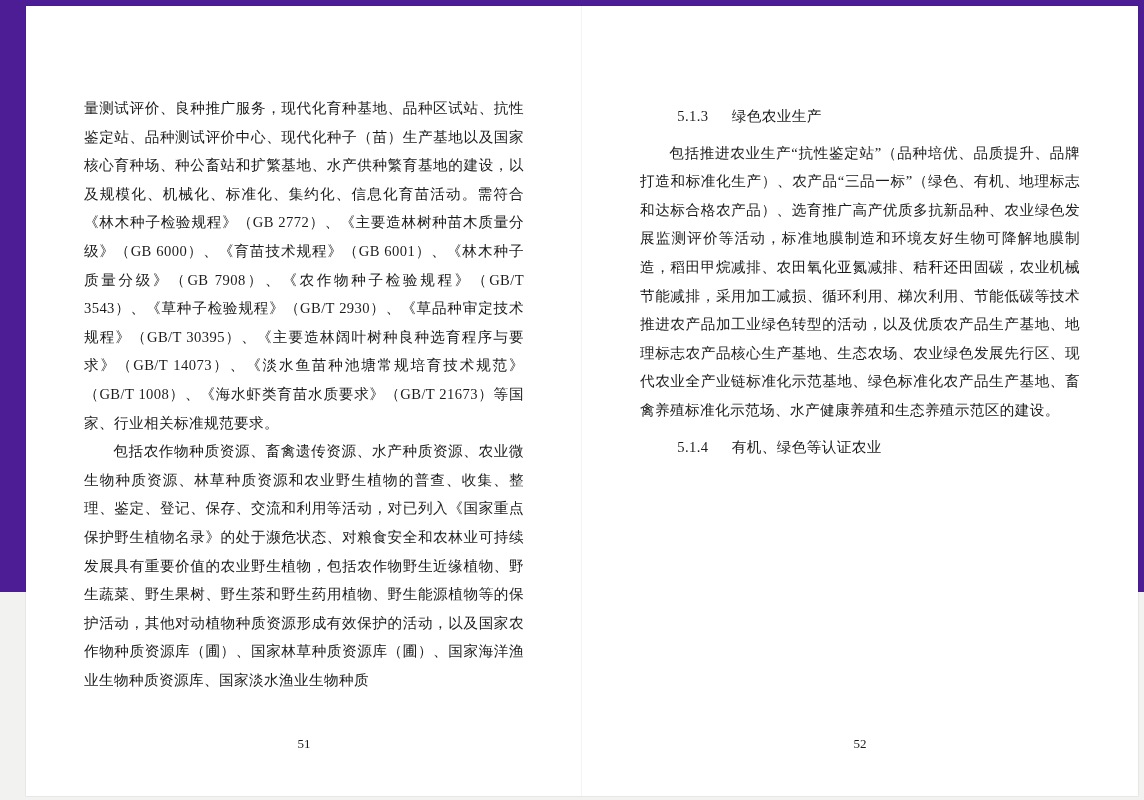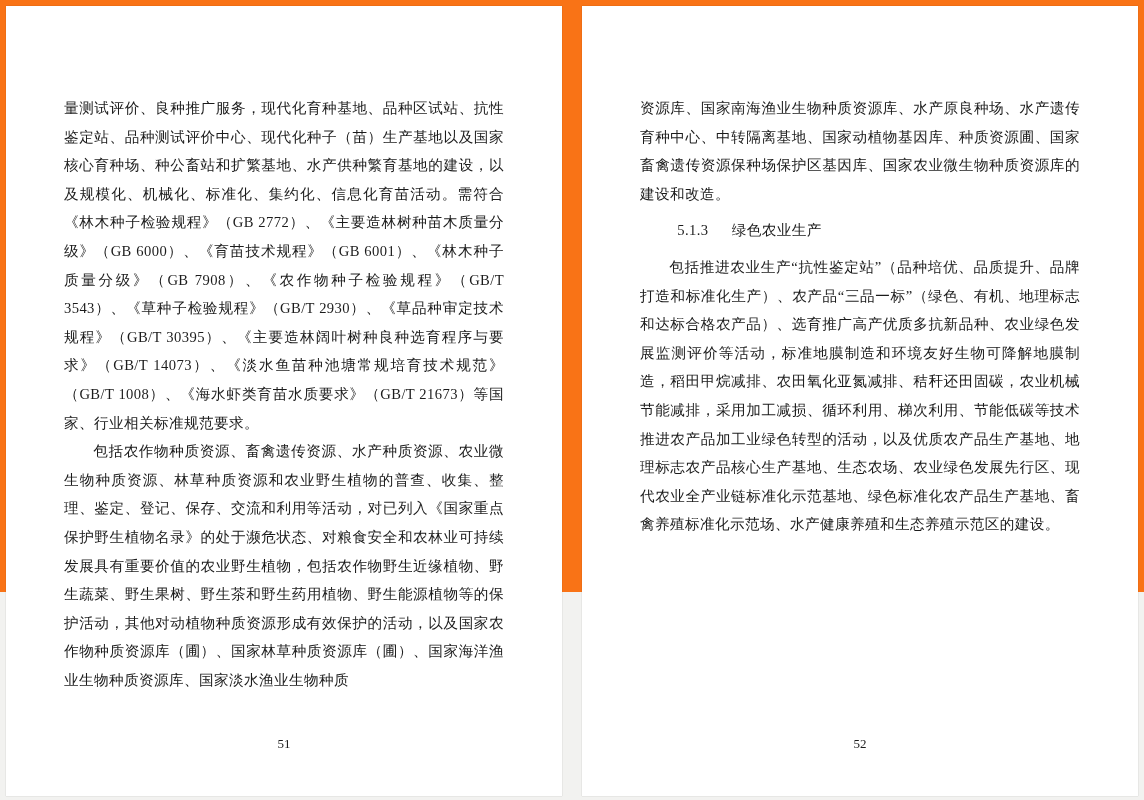--- a/index.html
+++ b/index.html
@@ -8,24 +8,24 @@
     background: #f2f2f0;
     width: 1144px;
     height: 800px;
     overflow: hidden;
     font-family: "Liberation Serif", "DejaVu Serif", serif;
   }
   .spread {
     width: 1144px;
     height: 592px;
     display: flex;
-    justify-content: space-between;
+    justify-content: flex-end;
     box-sizing: border-box;
     padding: 6px 6px 0 6px;
-    background: #f97316;
+    background: #4c1d95;
   }
   .page {
     width: 556px;
     height: 790px;
     background: #ffffff;
     box-sizing: border-box;
     padding: 88px 58px 0 58px;
     position: relative;
     box-shadow: 0 0 1px rgba(0,0,0,0.25);
   }
@@ -82,20 +82,20 @@
   <div class="page">
     <div class="page-inner">
       <p class="body noindent">量测试评价、良种推广服务，现代化育种基地、品种区试站、抗性鉴定站、品种测试评价中心、现代化种子（苗）生产基地以及国家核心育种场、种公畜站和扩繁基地、水产供种繁育基地的建设，以及规模化、机械化、标准化、集约化、信息化育苗活动。需符合《林木种子检验规程》（GB 2772）、《主要造林树种苗木质量分级》（GB 6000）、《育苗技术规程》（GB 6001）、《林木种子质量分级》（GB 7908）、《农作物种子检验规程》（GB/T 3543）、《草种子检验规程》（GB/T 2930）、《草品种审定技术规程》（GB/T 30395）、《主要造林阔叶树种良种选育程序与要求》（GB/T 14073）、《淡水鱼苗种池塘常规培育技术规范》（GB/T 1008）、《海水虾类育苗水质要求》（GB/T 21673）等国家、行业相关标准规范要求。</p>
       <p class="body">包括农作物种质资源、畜禽遗传资源、水产种质资源、农业微生物种质资源、林草种质资源和农业野生植物的普查、收集、整理、鉴定、登记、保存、交流和利用等活动，对已列入《国家重点保护野生植物名录》的处于濒危状态、对粮食安全和农林业可持续发展具有重要价值的农业野生植物，包括农作物野生近缘植物、野生蔬菜、野生果树、野生茶和野生药用植物、野生能源植物等的保护活动，其他对动植物种质资源形成有效保护的活动，以及国家农作物种质资源库（圃）、国家林草种质资源库（圃）、国家海洋渔业生物种质资源库、国家淡水渔业生物种质</p>
     </div>
     <div class="folio">51</div>
   </div>
 
   <div class="page">
     <div class="page-inner">
-      <p class="body noindent">资源库、国家南海渔业生物种质资源库、水产原良种场、水产遗传育种中心、中转隔离基地、国家动植物基因库、种质资源圃、国家畜禽遗传资源保种场保护区基因库、国家农业微生物种质资源库的建设和改造。</p>
       <h3 class="heading"><span class="num">5.1.3</span><span class="gap"></span><span>绿色农业生产</span></h3>
       <p class="body">包括推进农业生产“抗性鉴定站”（品种培优、品质提升、品牌打造和标准化生产）、农产品“三品一标”（绿色、有机、地理标志和达标合格农产品）、选育推广高产优质多抗新品种、农业绿色发展监测评价等活动，标准地膜制造和环境友好生物可降解地膜制造，稻田甲烷减排、农田氧化亚氮减排、秸秆还田固碳，农业机械节能减排，采用加工减损、循环利用、梯次利用、节能低碳等技术推进农产品加工业绿色转型的活动，以及优质农产品生产基地、地理标志农产品核心生产基地、生态农场、农业绿色发展先行区、现代农业全产业链标准化示范基地、绿色标准化农产品生产基地、畜禽养殖标准化示范场、水产健康养殖和生态养殖示范区的建设。</p>
+      <h3 class="heading"><span class="num">5.1.4</span><span class="gap"></span><span>有机、绿色等认证农业</span></h3>
     </div>
     <div class="folio">52</div>
   </div>
 
 </div>
 
 </body></html>

